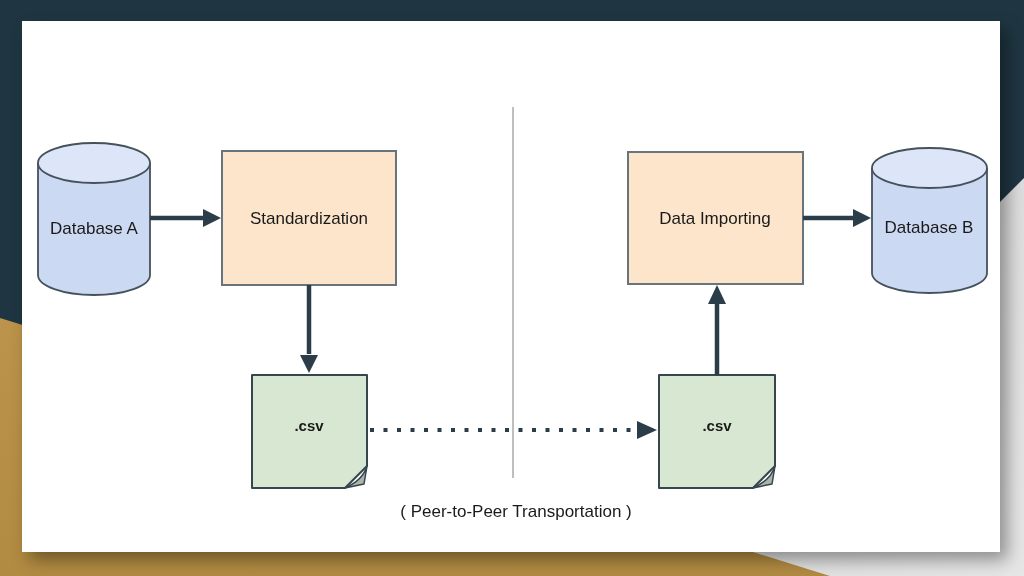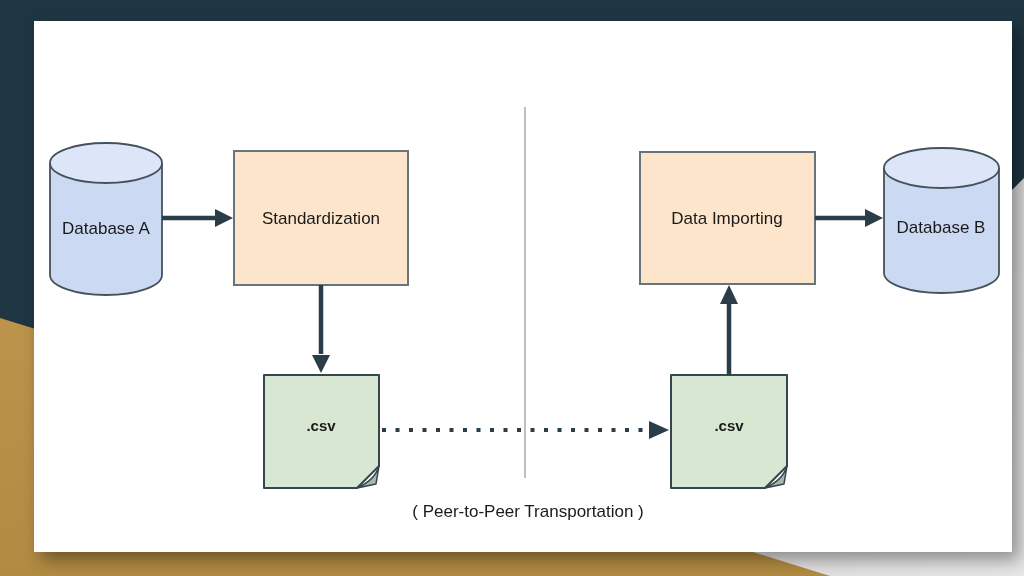--- a/index.html
+++ b/index.html
@@ -15,21 +15,21 @@
   .bg-gray {
     background: linear-gradient(135deg, #c3c3c3 0%, #e6e6e6 100%);
     clip-path: polygon(626px 576px, 1024px 178px, 1024px 576px);
   }
   .bg-gold {
     background: linear-gradient(180deg, #c79e55 0%, #b28b42 100%);
     clip-path: polygon(0px 318px, 830px 576px, 0px 576px);
   }
   .slide {
     position: absolute;
-    left: 34px; top: 21px;
+    left: 22px; top: 21px;
     width: 978px; height: 531px;
     background: #ffffff;
     box-shadow: 7px 8px 16px rgba(0,0,0,0.38);
   }
   svg { display: block; }
   .node-label {
     font-size: 17px;
     fill: #1a1a1a;
     text-anchor: middle;
   }

